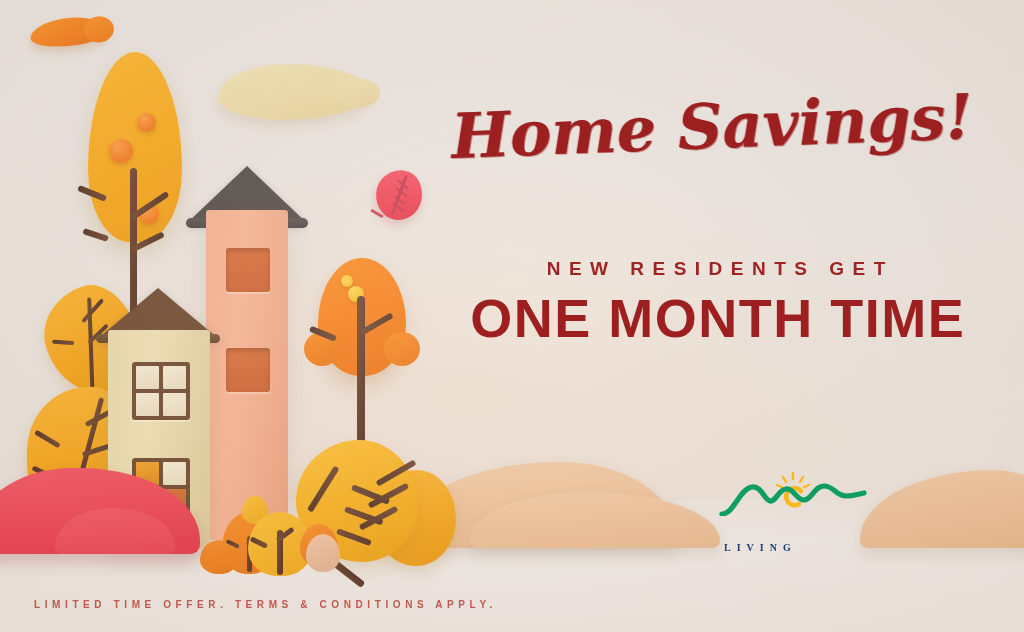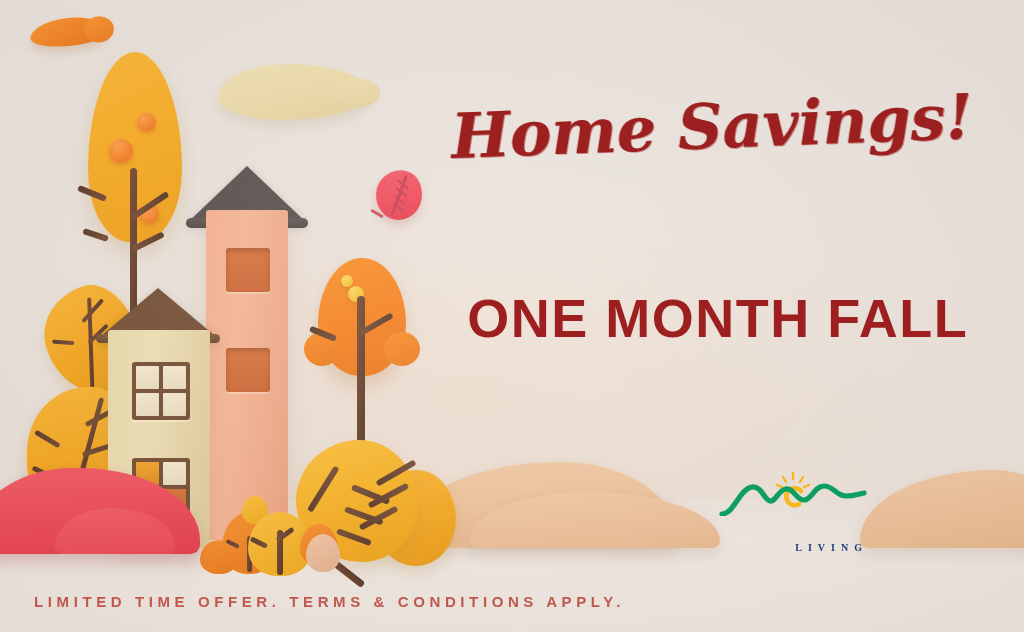--- a/index.html
+++ b/index.html
@@ -325,33 +325,33 @@
     position: absolute; left: 0; right: 0; top: 38px;
     text-align: center;
     font-family: "Liberation Serif", serif;
     font-size: 32px;
     color: #1f3e78;
     line-height: 1;
     letter-spacing: 0px;
   }
   .logo-sub {
     position: absolute; left: 0; right: 0; top: 72px;
-    text-align: right;
+    text-align: left;
     font-family: "Liberation Serif", serif;
     font-size: 10px;
     font-weight: 700;
     color: #1f3e78;
     letter-spacing: 6px;
     text-indent: 6px;
   }
 
   
   .disclaimer {
     position: absolute; left: 34px; bottom: 22px;
-    font-size: 15px;
+    font-size: 10px;
     font-weight: 700;
     letter-spacing: 4.6px;
     color: #c0584e;
   }
 </style>
 </head>
 <body>
 
 <div class="banner">
 
@@ -463,21 +463,22 @@
   <div class="bush bush-p" style="left:306px; top:534px; width:34px; height:38px;"></div>
 
   <div class="red-hill"></div>
   <div class="red-hill-2"></div>
 
   <div class="bg-vignette"></div>
 
   <div class="copy">
     <div class="headline-script">Home Savings!</div>
 
-    <div class="offer-main">ONE MONTH FALL</div>
+    <div class="offer-top">NEW RESIDENTS GET</div>
+    <div class="offer-main">ONE MONTH TIME</div>
   </div>
 
   <div class="logo">
     <svg width="150" height="46" viewBox="0 0 150 46">
 
       <g stroke="#f8b81c" stroke-width="2.4" stroke-linecap="round">
         <line x1="75" y1="3" x2="75" y2="9"></line>
         <line x1="65" y1="7" x2="68" y2="12"></line>
         <line x1="85" y1="7" x2="82" y2="12"></line>
         <line x1="59" y1="15" x2="64" y2="17"></line>

